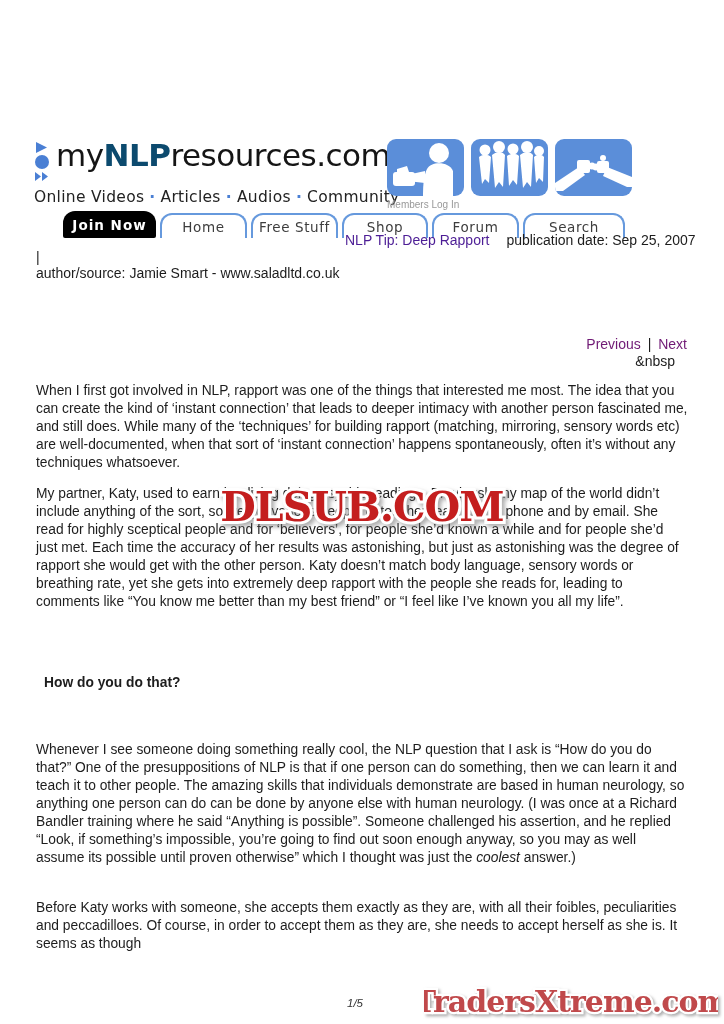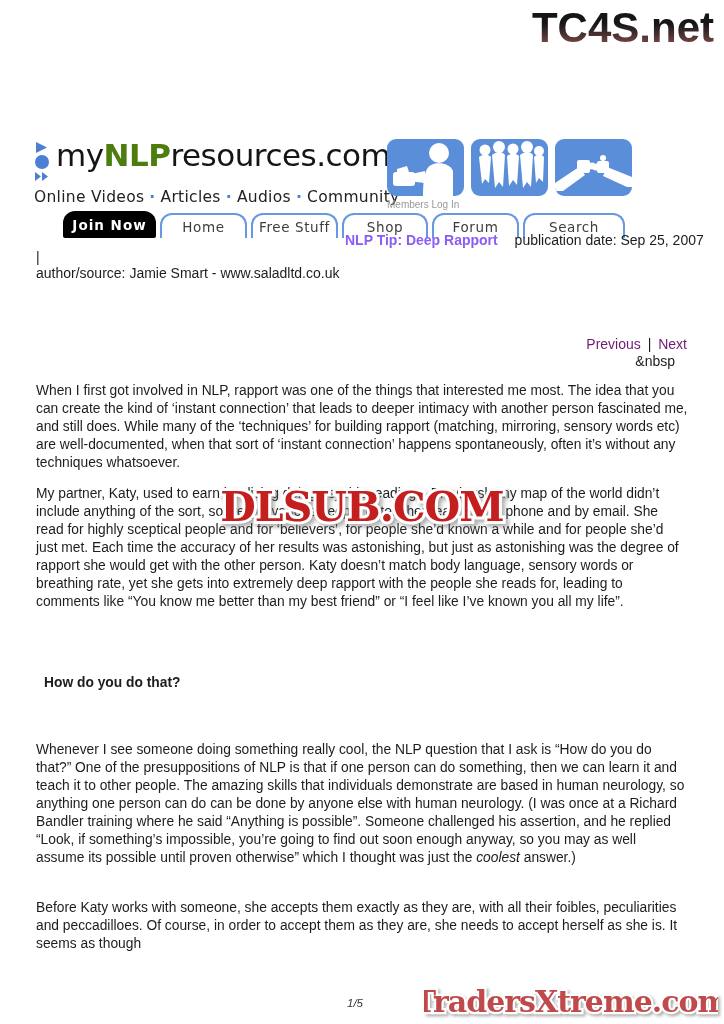--- a/index.html
+++ b/index.html
@@ -7,42 +7,42 @@
     position:relative; width:724px; height:1024px; background:#ffffff;
     font-family:"Liberation Sans", sans-serif; color:#1c1c1c; overflow:hidden;
   }
   
   .wm-top { position:absolute; top:2px; right:6px; }
   
   .logo-block { position:absolute; left:34px; top:138px; cursor:pointer; }
   .logo-row { display:flex; align-items:flex-start; }
   .logo-icon { margin-right:5px; margin-top:4px; }
   .logo-text { font-size:31px; letter-spacing:-0.5px; line-height:34px; color:#151515; font-family:"DejaVu Sans", sans-serif; }
-  .logo-nlp { color:#4d7c0f; font-weight:bold; }
+  .logo-nlp { color:#0c4a6e; font-weight:bold; }
   .tagline { font-size:15.5px; color:#222; margin-top:2px; letter-spacing:0.3px; font-family:"DejaVu Sans", sans-serif; }
   .tag-dot { color:#4a7fd4; font-weight:bold; margin:0 5px; }
   
   .tiles { position:absolute; left:387px; top:139px; display:flex; gap:7px; }
   .tile { width:77px; height:57px; border-radius:9px; background:#5b8ed9; cursor:pointer; overflow:hidden; }
   .members-login { position:absolute; left:387px; top:199px; width:248px; font-size:10px; color:#999; cursor:pointer; }
   
   .nav { position:absolute; left:55px; top:211px; display:flex; align-items:flex-end; gap:4px; }
   .tab {
     box-sizing:border-box; height:25px; border:2px solid #6699dd; border-bottom:none;
     border-radius:12px 12px 0 0; background:#fff; display:flex; align-items:center; justify-content:center;
     font-size:13.5px; color:#3d3d3d; letter-spacing:0.6px; cursor:pointer;
     font-family:"DejaVu Sans", sans-serif;
   }
   .tab-active {
     height:27px; border:none; background:#000; color:#fff; font-weight:bold;
     border-radius:12px 12px 2px 2px; letter-spacing:1px;margin-left:8px;
   }
   
   .title-line { position:absolute; left:345px; top:232px; font-size:14px; white-space:nowrap; }
-  .title-bold { font-weight:bold; color:#8b5cf6; }
+  .title-bold { font-weight:normal; color:#4c1d95; }
   .pub-date { margin-left:13px; color:#1c1c1c; }
   .pipe-mark { position:absolute; left:36px; top:249px; font-size:14px; }
   .byline { position:absolute; left:36px; top:265px; font-size:14px; }
   
   .pagination { position:absolute; top:336px; right:37px; text-align:right; font-size:14px; line-height:17px; }
   .pagelink { color:#701a75; cursor:pointer; }
   .pag-sep { color:#1c1c1c; margin:0 3px; }
   .nbsp-line { padding-right:12px; color:#1c1c1c; }
   
   .body-text { position:absolute; left:36px; width:652px; font-size:13.8px; line-height:18px; color:#1d1d1d; margin:0; }
@@ -55,31 +55,20 @@
   
   .wm-mid { position:absolute; left:217px; top:479px; filter:drop-shadow(3px 3px 2px rgba(110,110,110,0.55)); }
   .wm-bottom { position:absolute; left:424px; top:983px; filter:drop-shadow(2px 2px 1.5px rgba(110,110,110,0.55)); }
   .page-number { position:absolute; left:347px; top:997px; font-size:11.5px; font-style:italic; color:#333; }
 </style>
 </head>
 <body>
 
 <div class="page">
 
-  <div class="wm-top">
-    <svg width="232" height="52">
-      <defs>
-        <linearGradient id="gradTop" x1="0" y1="0" x2="0" y2="1">
-          <stop offset="0.42" stop-color="#161616"></stop>
-          <stop offset="1" stop-color="#9a5858"></stop>
-        </linearGradient>
-      </defs>
-      <text x="228" y="40" text-anchor="end" font-size="42" font-weight="bold" font-family="Liberation Sans, sans-serif" fill="url(#gradTop)">TC4S.net</text>
-    </svg>
-  </div>
 
   <div class="logo-block">
     <div class="logo-row">
       <span class="logo-icon">
         <svg width="17" height="40" viewBox="0 0 17 40">
           <path d="M2 0 L13 5.5 L2 11 Z" fill="#4a7fd4"></path>
           <circle cx="8" cy="20" r="7" fill="#4a7fd4"></circle>
           <path d="M1 30 L7 34.5 L1 39 Z" fill="#4a7fd4"></path>
           <path d="M8 30 L14 34.5 L8 39 Z" fill="#4a7fd4"></path>
         </svg>

